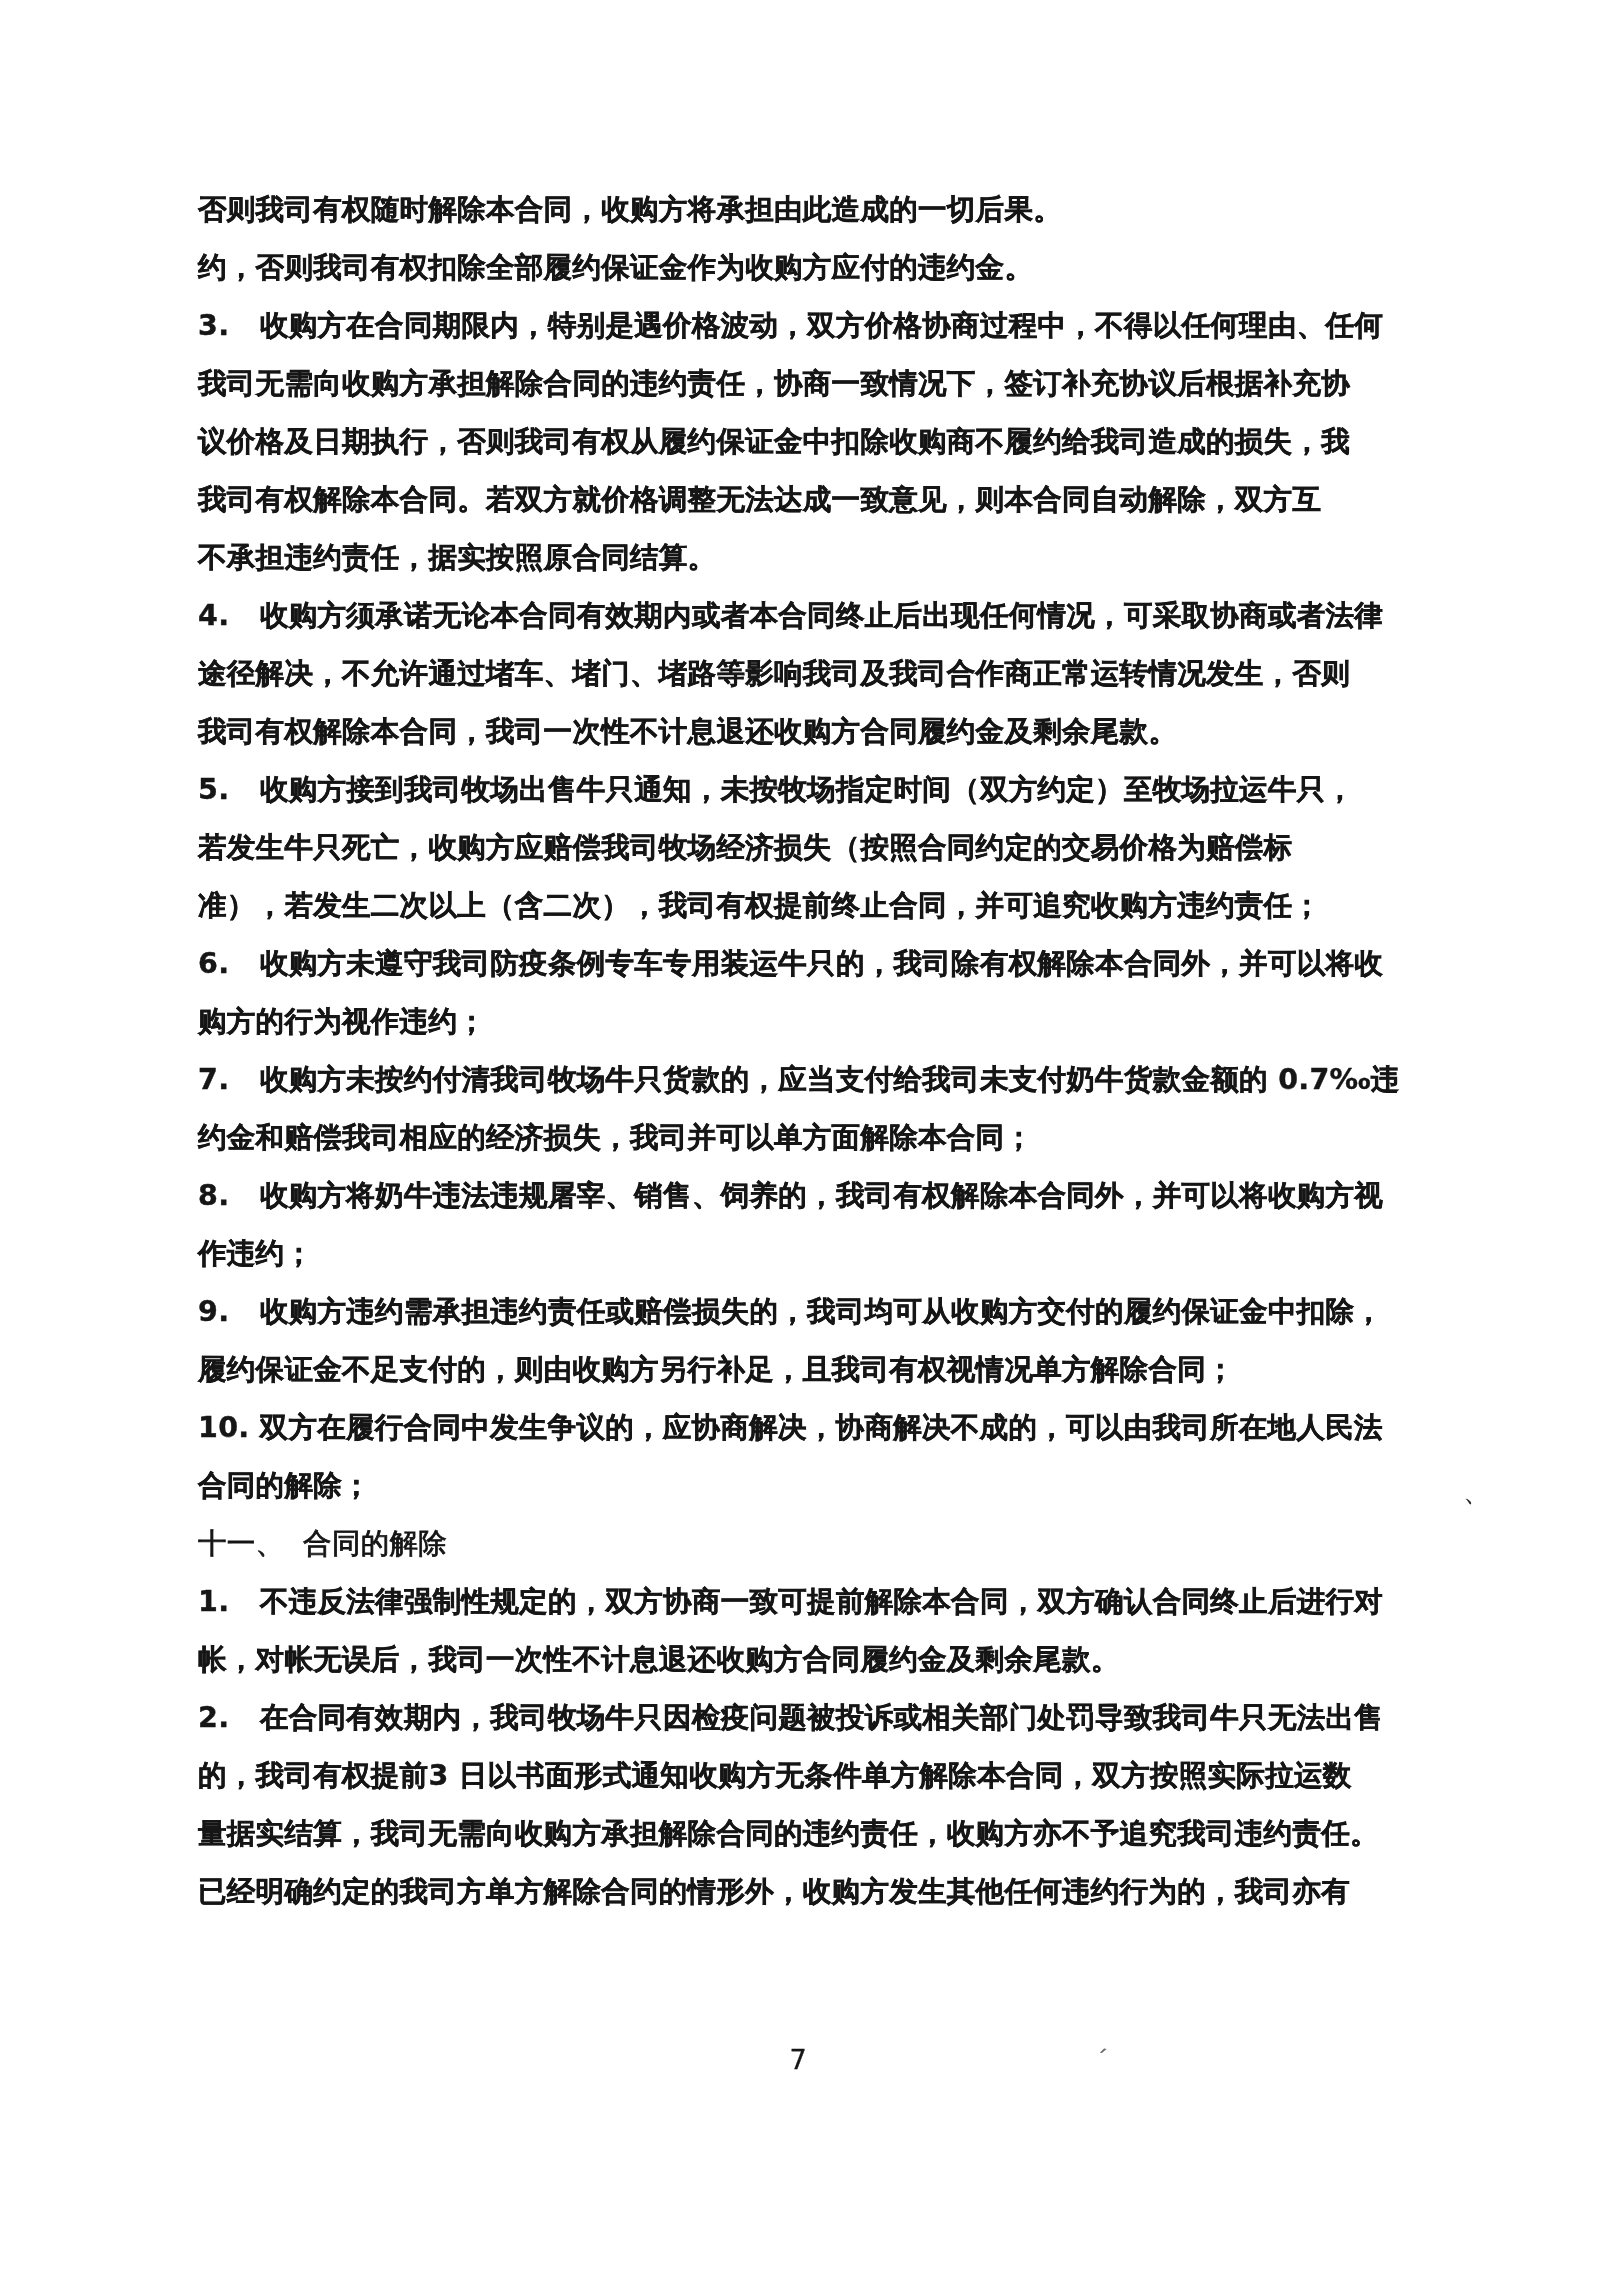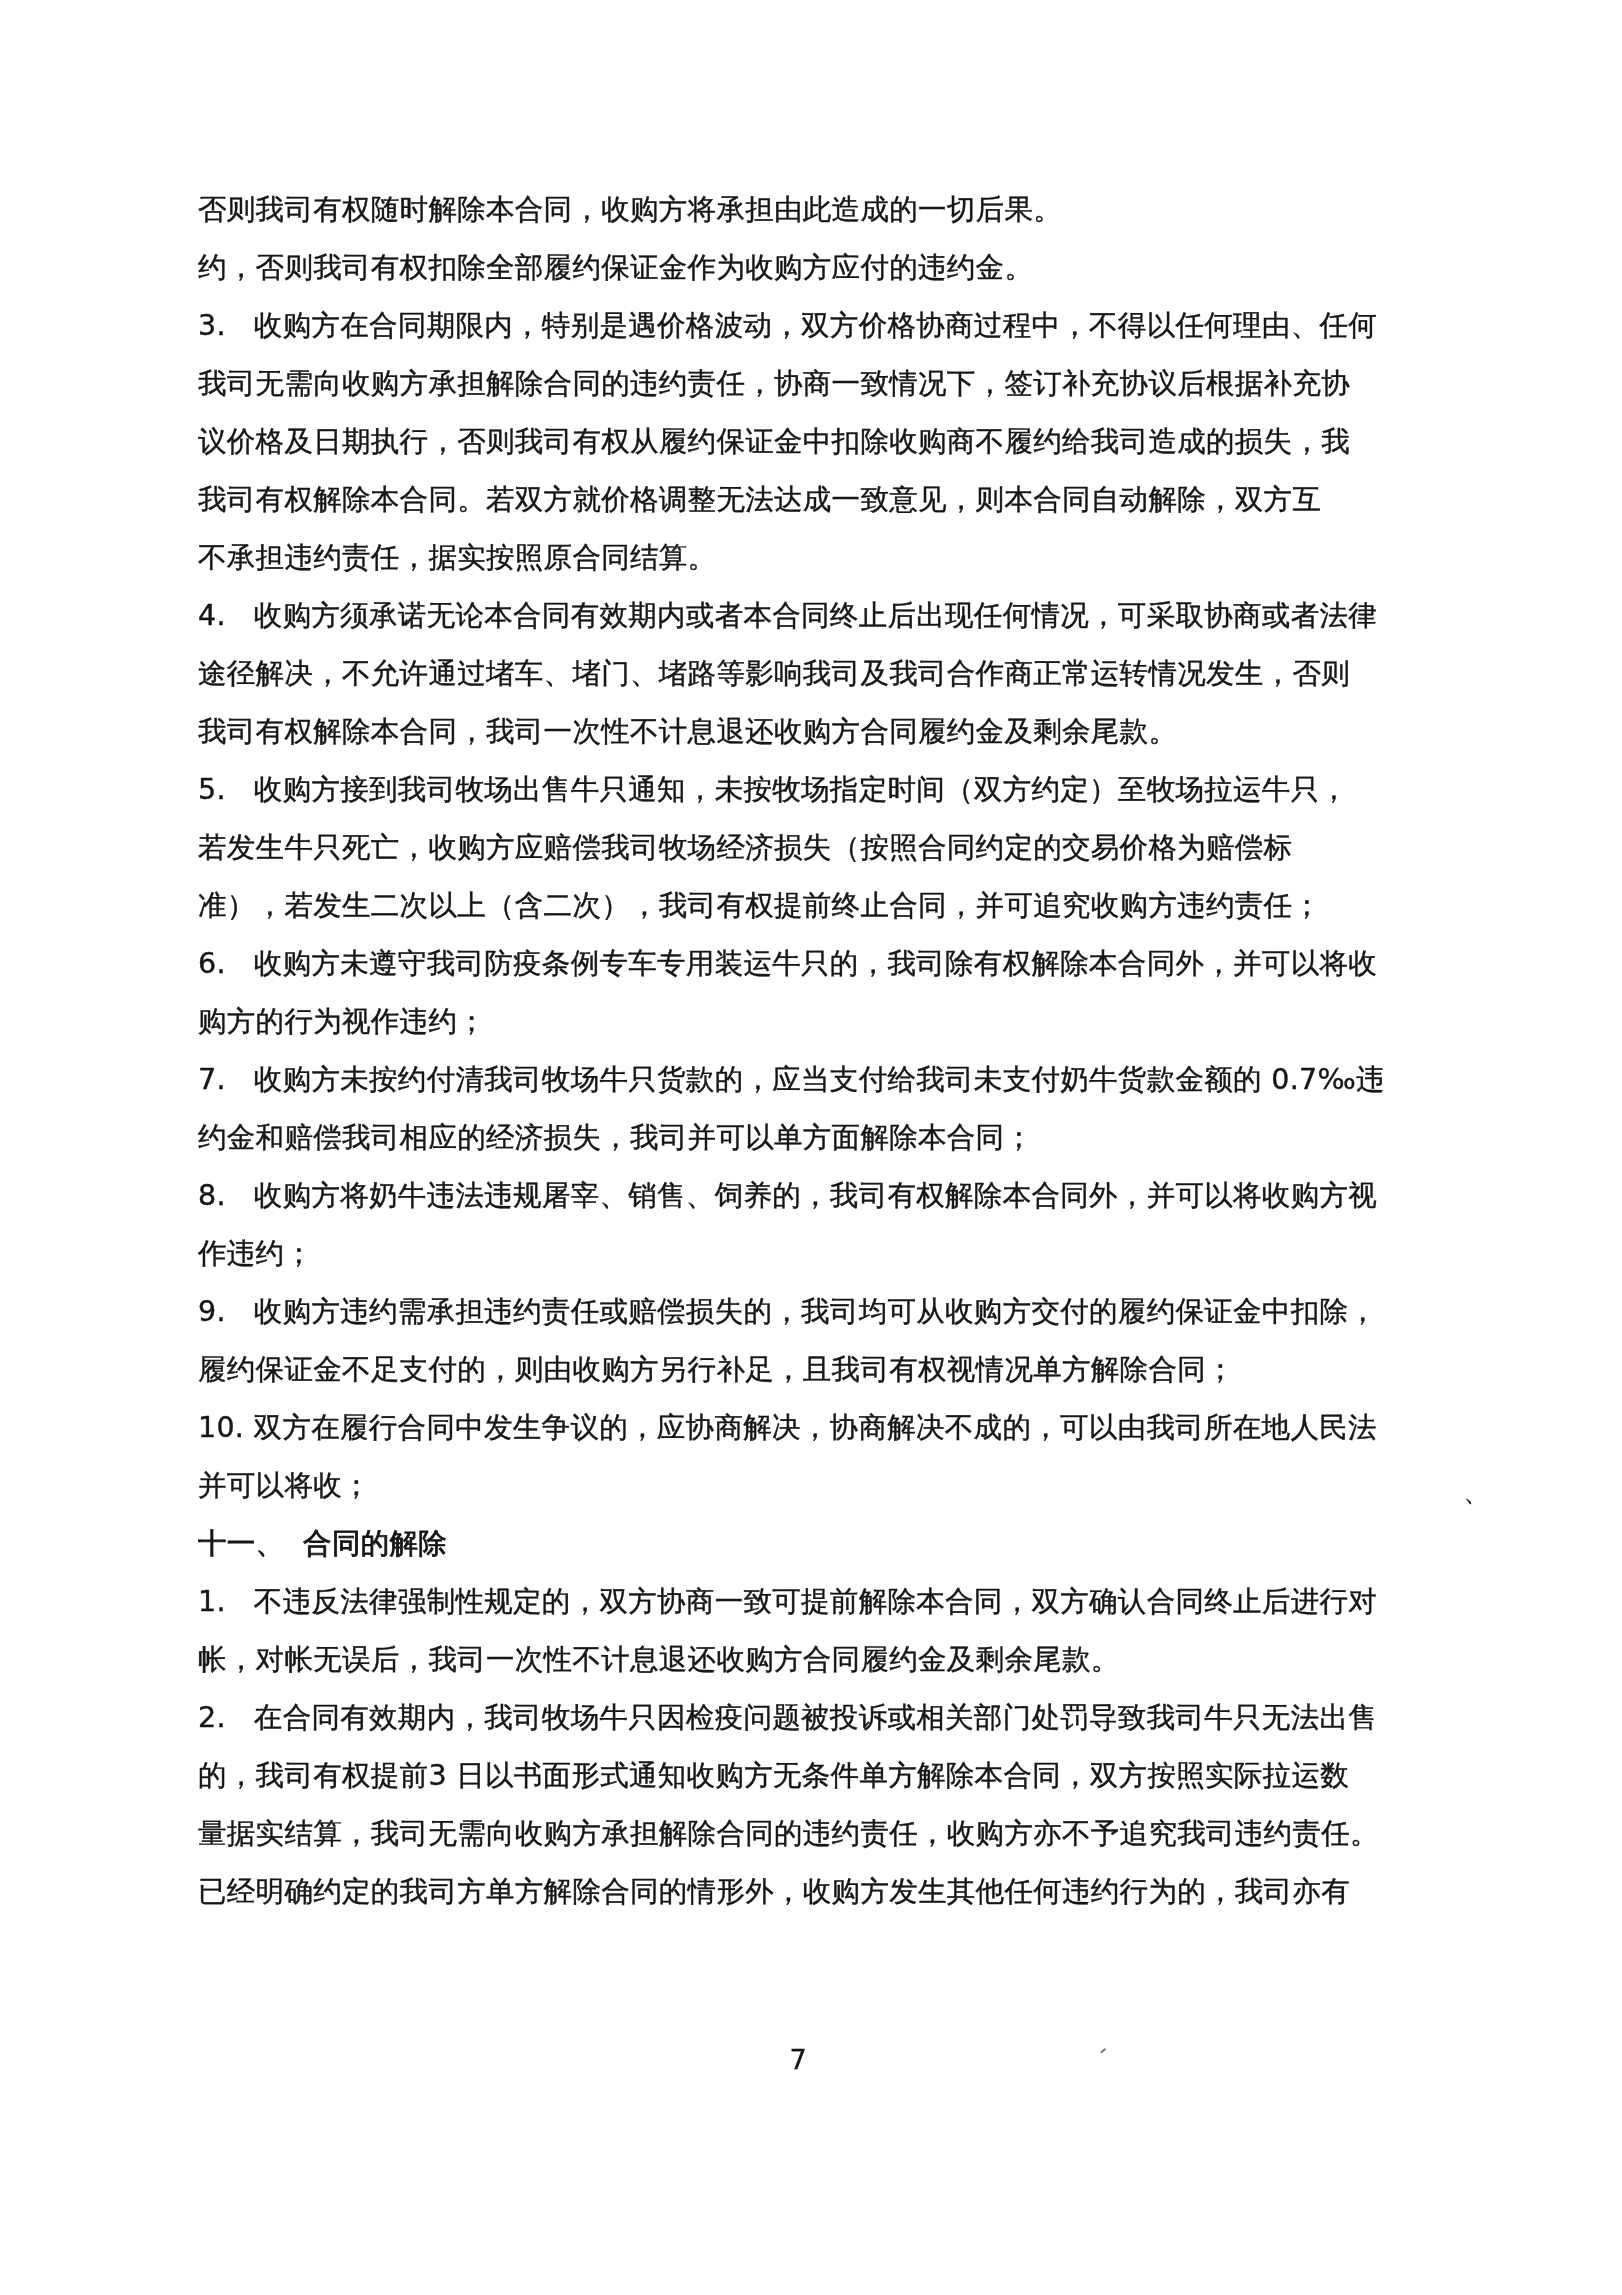--- a/index.html
+++ b/index.html
@@ -21,21 +21,21 @@
     left: 198px;
     top: 181px;
     width: 1237px;
   }
   .line {
     height: 58px;
     line-height: 58px;
     font-size: 28.5px;
     white-space: pre;
     letter-spacing: 0.3px;
-    font-weight: 400;
+    font-weight: 700;
     -webkit-text-stroke: 0.4px #161616;
   }
   .line.bold {
     font-weight: 400;
     -webkit-text-stroke: 0.8px #111111;
   }
   .page-number {
     position: absolute;
     left: 775px;
     top: 2040px;
@@ -83,21 +83,21 @@
       <div class="line">准），若发生二次以上（含二次），我司有权提前终止合同，并可追究收购方违约责任；</div>
       <div class="line">6.   收购方未遵守我司防疫条例专车专用装运牛只的，我司除有权解除本合同外，并可以将收</div>
       <div class="line">购方的行为视作违约；</div>
       <div class="line">7.   收购方未按约付清我司牧场牛只货款的，应当支付给我司未支付奶牛货款金额的 0.7‰违</div>
       <div class="line">约金和赔偿我司相应的经济损失，我司并可以单方面解除本合同；</div>
       <div class="line">8.   收购方将奶牛违法违规屠宰、销售、饲养的，我司有权解除本合同外，并可以将收购方视</div>
       <div class="line">作违约；</div>
       <div class="line">9.   收购方违约需承担违约责任或赔偿损失的，我司均可从收购方交付的履约保证金中扣除，</div>
       <div class="line">履约保证金不足支付的，则由收购方另行补足，且我司有权视情况单方解除合同；</div>
       <div class="line">10. 双方在履行合同中发生争议的，应协商解决，协商解决不成的，可以由我司所在地人民法</div>
-      <div class="line">并可以将收；</div>
+      <div class="line">合同的解除；</div>
       <div class="line bold">十一、  合同的解除</div>
       <div class="line">1.   不违反法律强制性规定的，双方协商一致可提前解除本合同，双方确认合同终止后进行对</div>
       <div class="line">帐，对帐无误后，我司一次性不计息退还收购方合同履约金及剩余尾款。</div>
       <div class="line">2.   在合同有效期内，我司牧场牛只因检疫问题被投诉或相关部门处罚导致我司牛只无法出售</div>
       <div class="line">的，我司有权提前3 日以书面形式通知收购方无条件单方解除本合同，双方按照实际拉运数</div>
       <div class="line">量据实结算，我司无需向收购方承担解除合同的违约责任，收购方亦不予追究我司违约责任。</div>
       <div class="line">已经明确约定的我司方单方解除合同的情形外，收购方发生其他任何违约行为的，我司亦有</div>
     </div>
 
   <div class="page-number">7</div>

